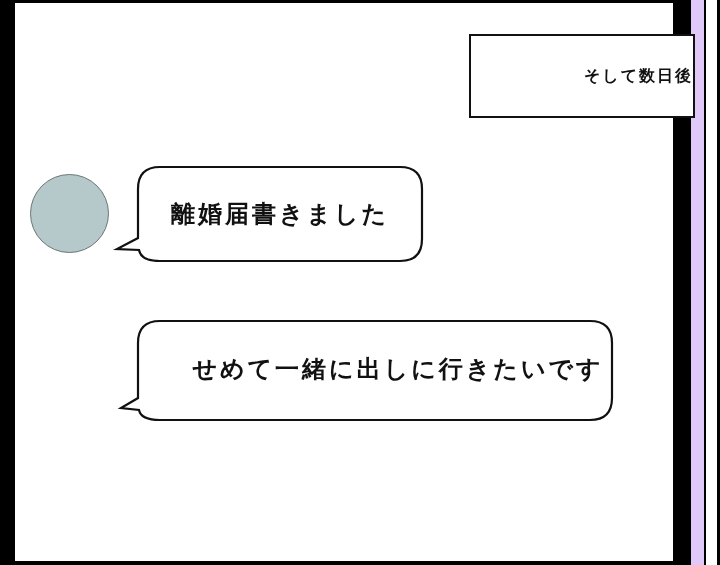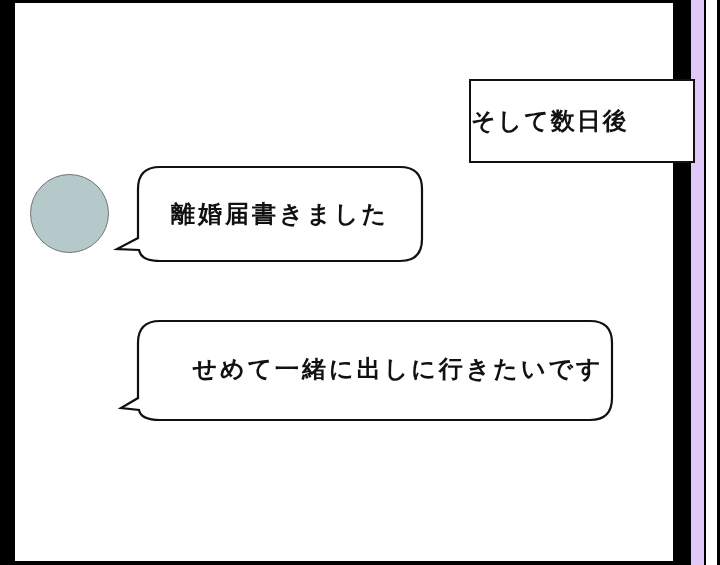--- a/index.html
+++ b/index.html
@@ -16,22 +16,22 @@
     position: absolute; left: 691px; top: 0; width: 13px; height: 565px;
     background: #e0c8f8;
   }
   .stripe-white {
     position: absolute; left: 706px; top: 0; width: 11px; height: 565px;
     background: #fff;
   }
   .caption {
     position: absolute; left: 469px; top: 34px; width: 222px; height: 80px;
     background: #fff; border: 2px solid #111;
-    display: flex; align-items: center; justify-content: flex-start;
-    font-size: 24px; font-weight: bold; color: #111; letter-spacing: 2px; margin-top: 45px;
+    display: flex; align-items: center; justify-content: flex-end;
+    font-size: 16px; font-weight: bold; color: #111; letter-spacing: 2px;
   }
   .avatar {
     position: absolute; left: 30px; top: 174px; width: 77px; height: 77px;
     border-radius: 50%; background: #b5c8ca; border: 1px solid #6b7576;
   }
   .bubble-wrap { position: absolute; }
   .bubble-wrap svg { position: absolute; left: 0; top: 0; overflow: visible; }
   .bubble-text {
     position: absolute; display: flex; align-items: center; justify-content: center;
     font-size: 24px; font-weight: bold; color: #111; letter-spacing: 3px; white-space: nowrap;

